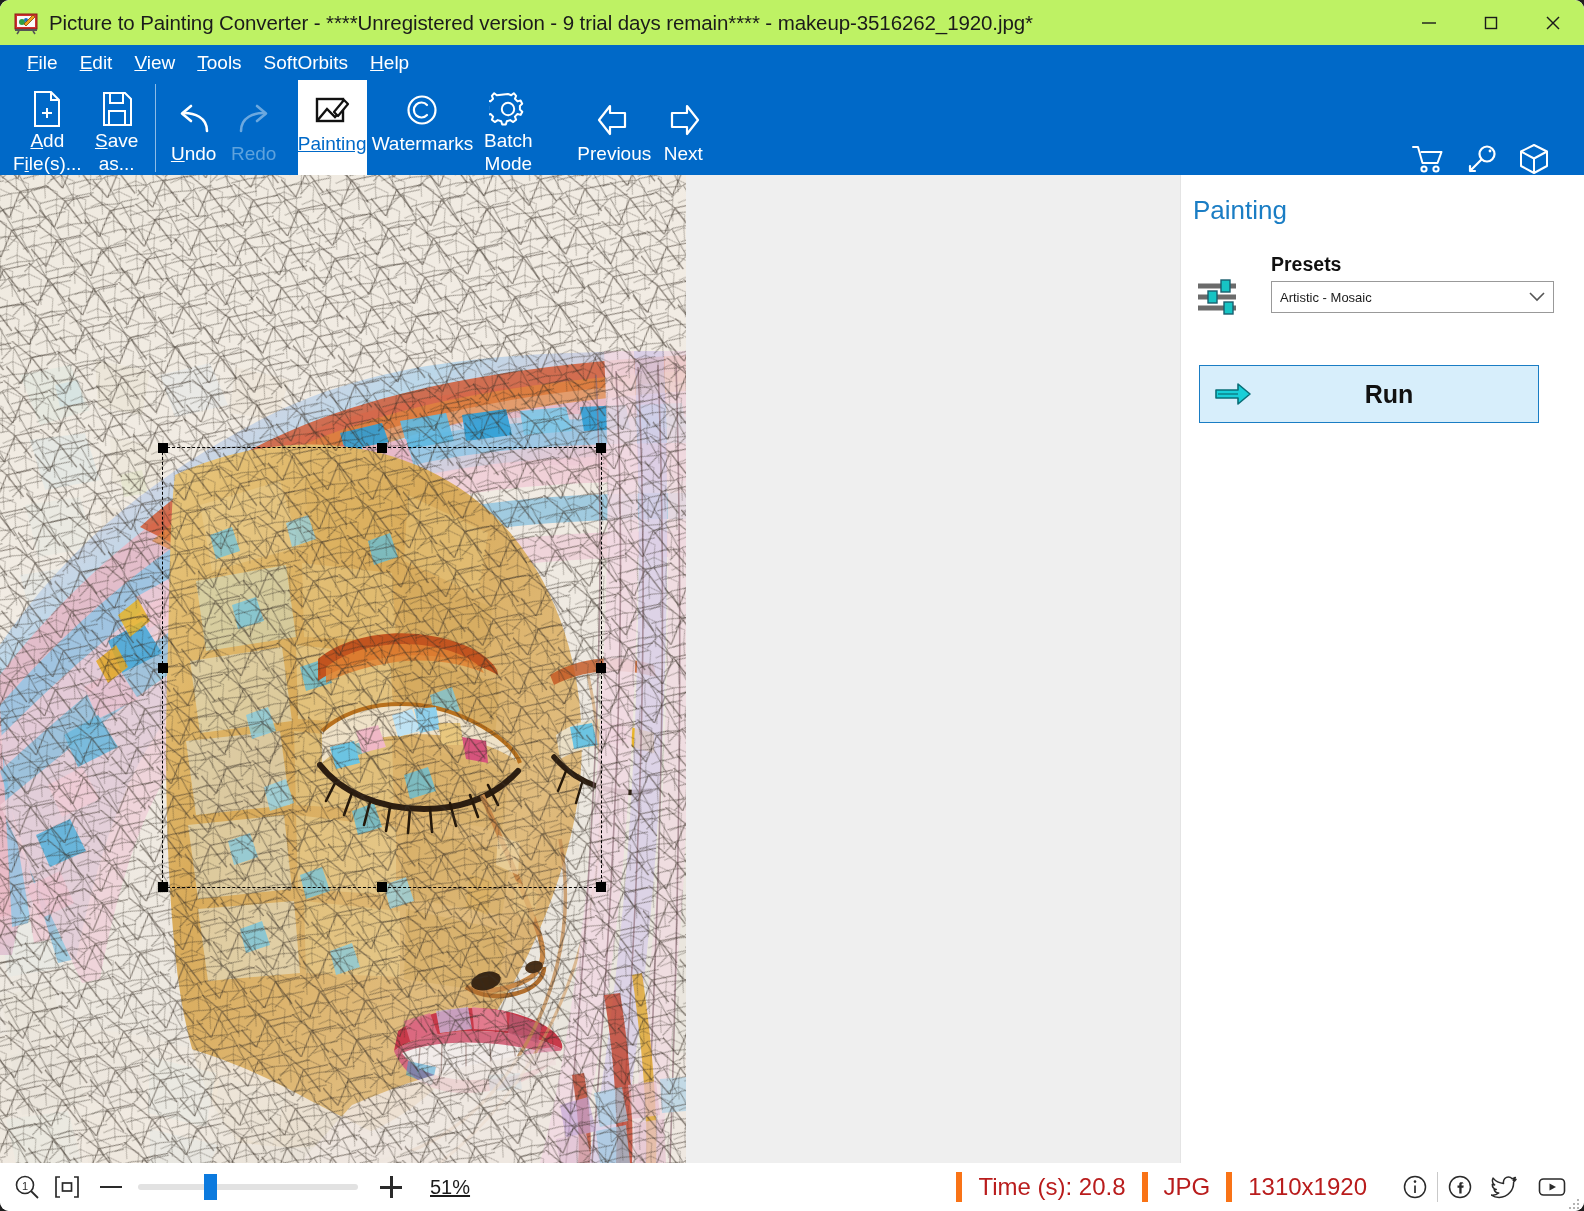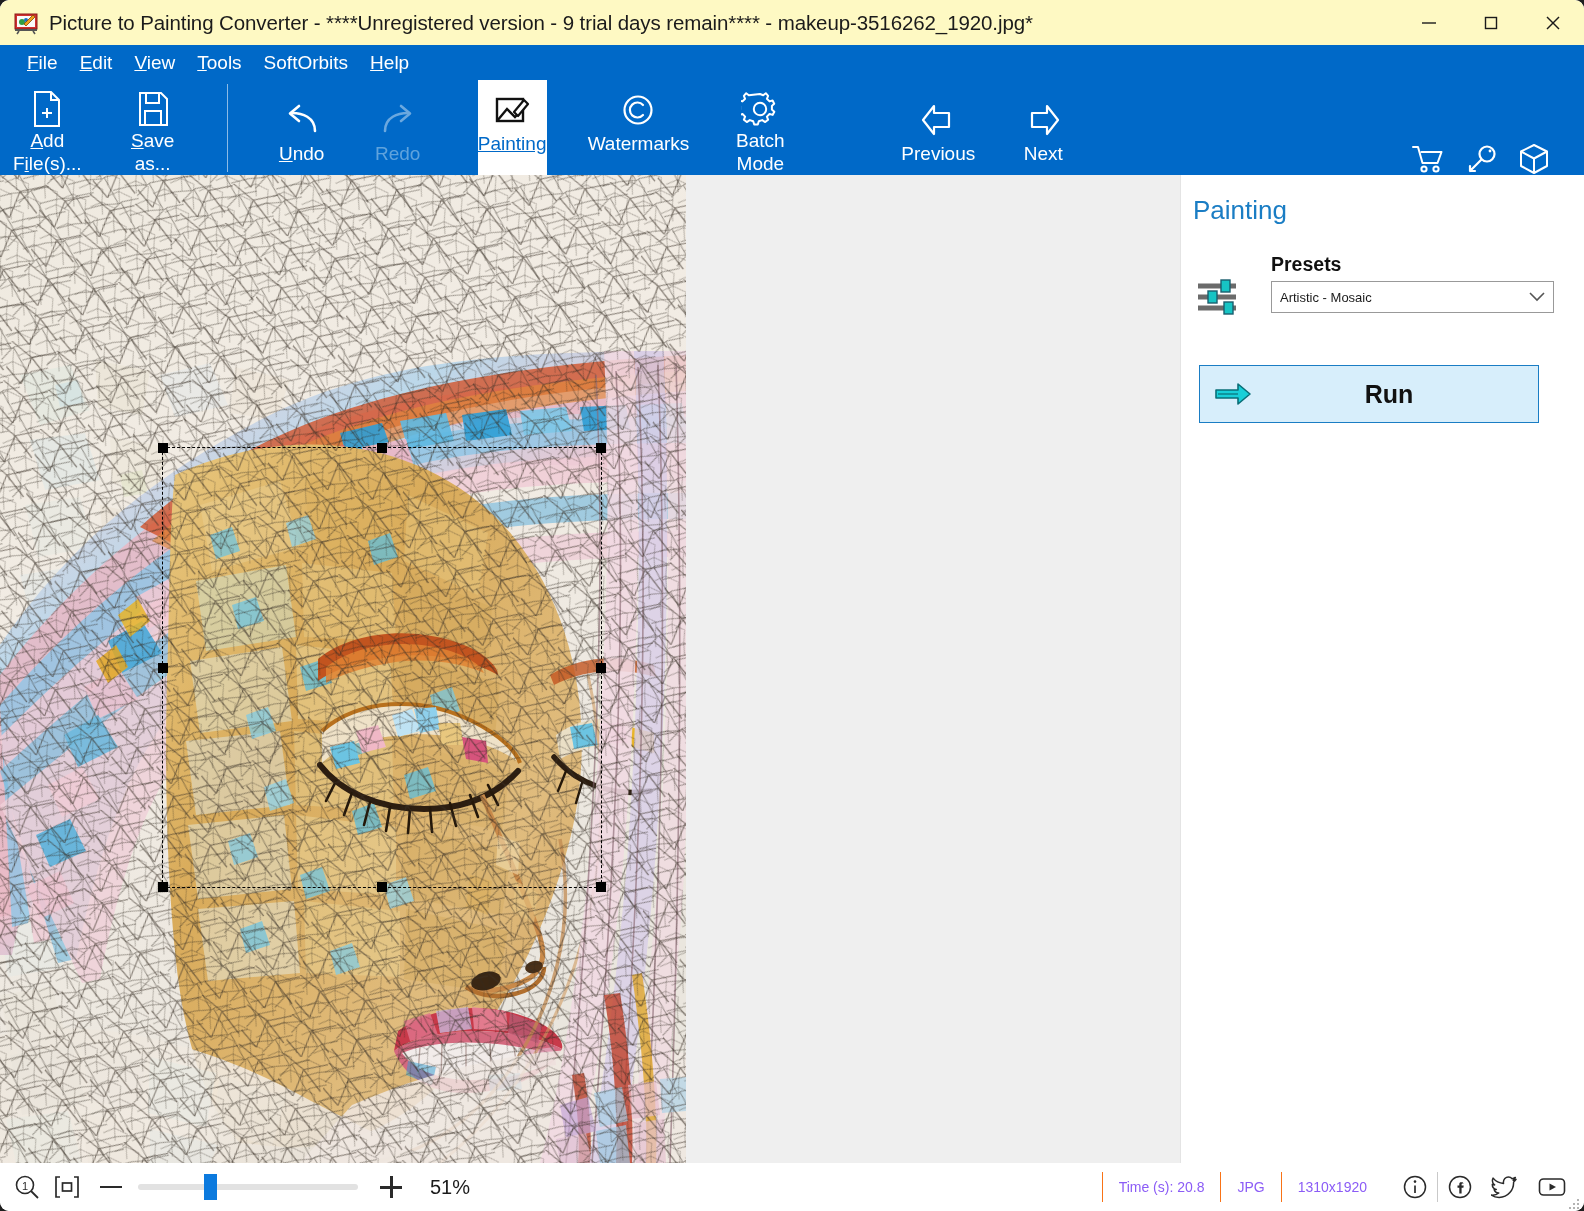--- a/index.html
+++ b/index.html
@@ -18,21 +18,21 @@
     background: #ffffff;
     border-radius: 9px;
   }
 
   
   #titlebar {
     position: absolute;
     left: 0; top: 0;
     width: 1584px;
     height: 45px;
-    background: #fef9c3;
+    background: #bef264;
     border-top-left-radius: 9px;
     border-top-right-radius: 9px;
     display: flex;
     align-items: center;
   }
   #app-icon {
     margin-left: 14px;
     width: 24px; height: 24px;
     position: relative;
     flex: none;
@@ -80,21 +80,20 @@
     white-space: nowrap;
   }
   .mnem { text-decoration: underline; }
 
   #toolbar {
     position: absolute;
     left: 8px; top: 35px;
     height: 95px;
     display: flex;
     align-items: flex-start;
-    gap: 36px;
   }
   .tb-btn {
     position: relative;
     height: 95px;
     min-width: 60px;
     display: flex;
     flex-direction: column;
     align-items: center;
     padding: 8px 5px 0 5px;
     box-sizing: border-box;
@@ -276,33 +275,34 @@
   #zoom-thumb {
     position: absolute;
     left: 66px; top: -10px;
     width: 13px; height: 26px;
     background: #0c7ade;
   }
   #zoom-pct {
     margin-left: 28px;
     font-size: 20px;
     color: #1b1b1b;
+    text-decoration: underline;
   }
   #sb-right {
     position: absolute;
     right: 8px;
     display: flex;
     align-items: center;
     height: 48px;
   }
   .sb-field {
-    font-size: 14px;
-    color: #8b5cf6;
+    font-size: 24px;
+    color: #b91c1c;
     padding: 0 16px;
-    border-left: 1px solid #f97316;
+    border-left: 6px solid #f97316;
     white-space: nowrap;
     height: 30px;
     display: flex; align-items: center;
   }
   .sb-social { padding: 0 9px; display: flex; align-items: center; }
   .sb-sep { width: 1px; height: 30px; background: #c9c9c9; }
   #grip {
     position: absolute;
     right: 4px; bottom: 3px;
     width: 12px; height: 12px;

